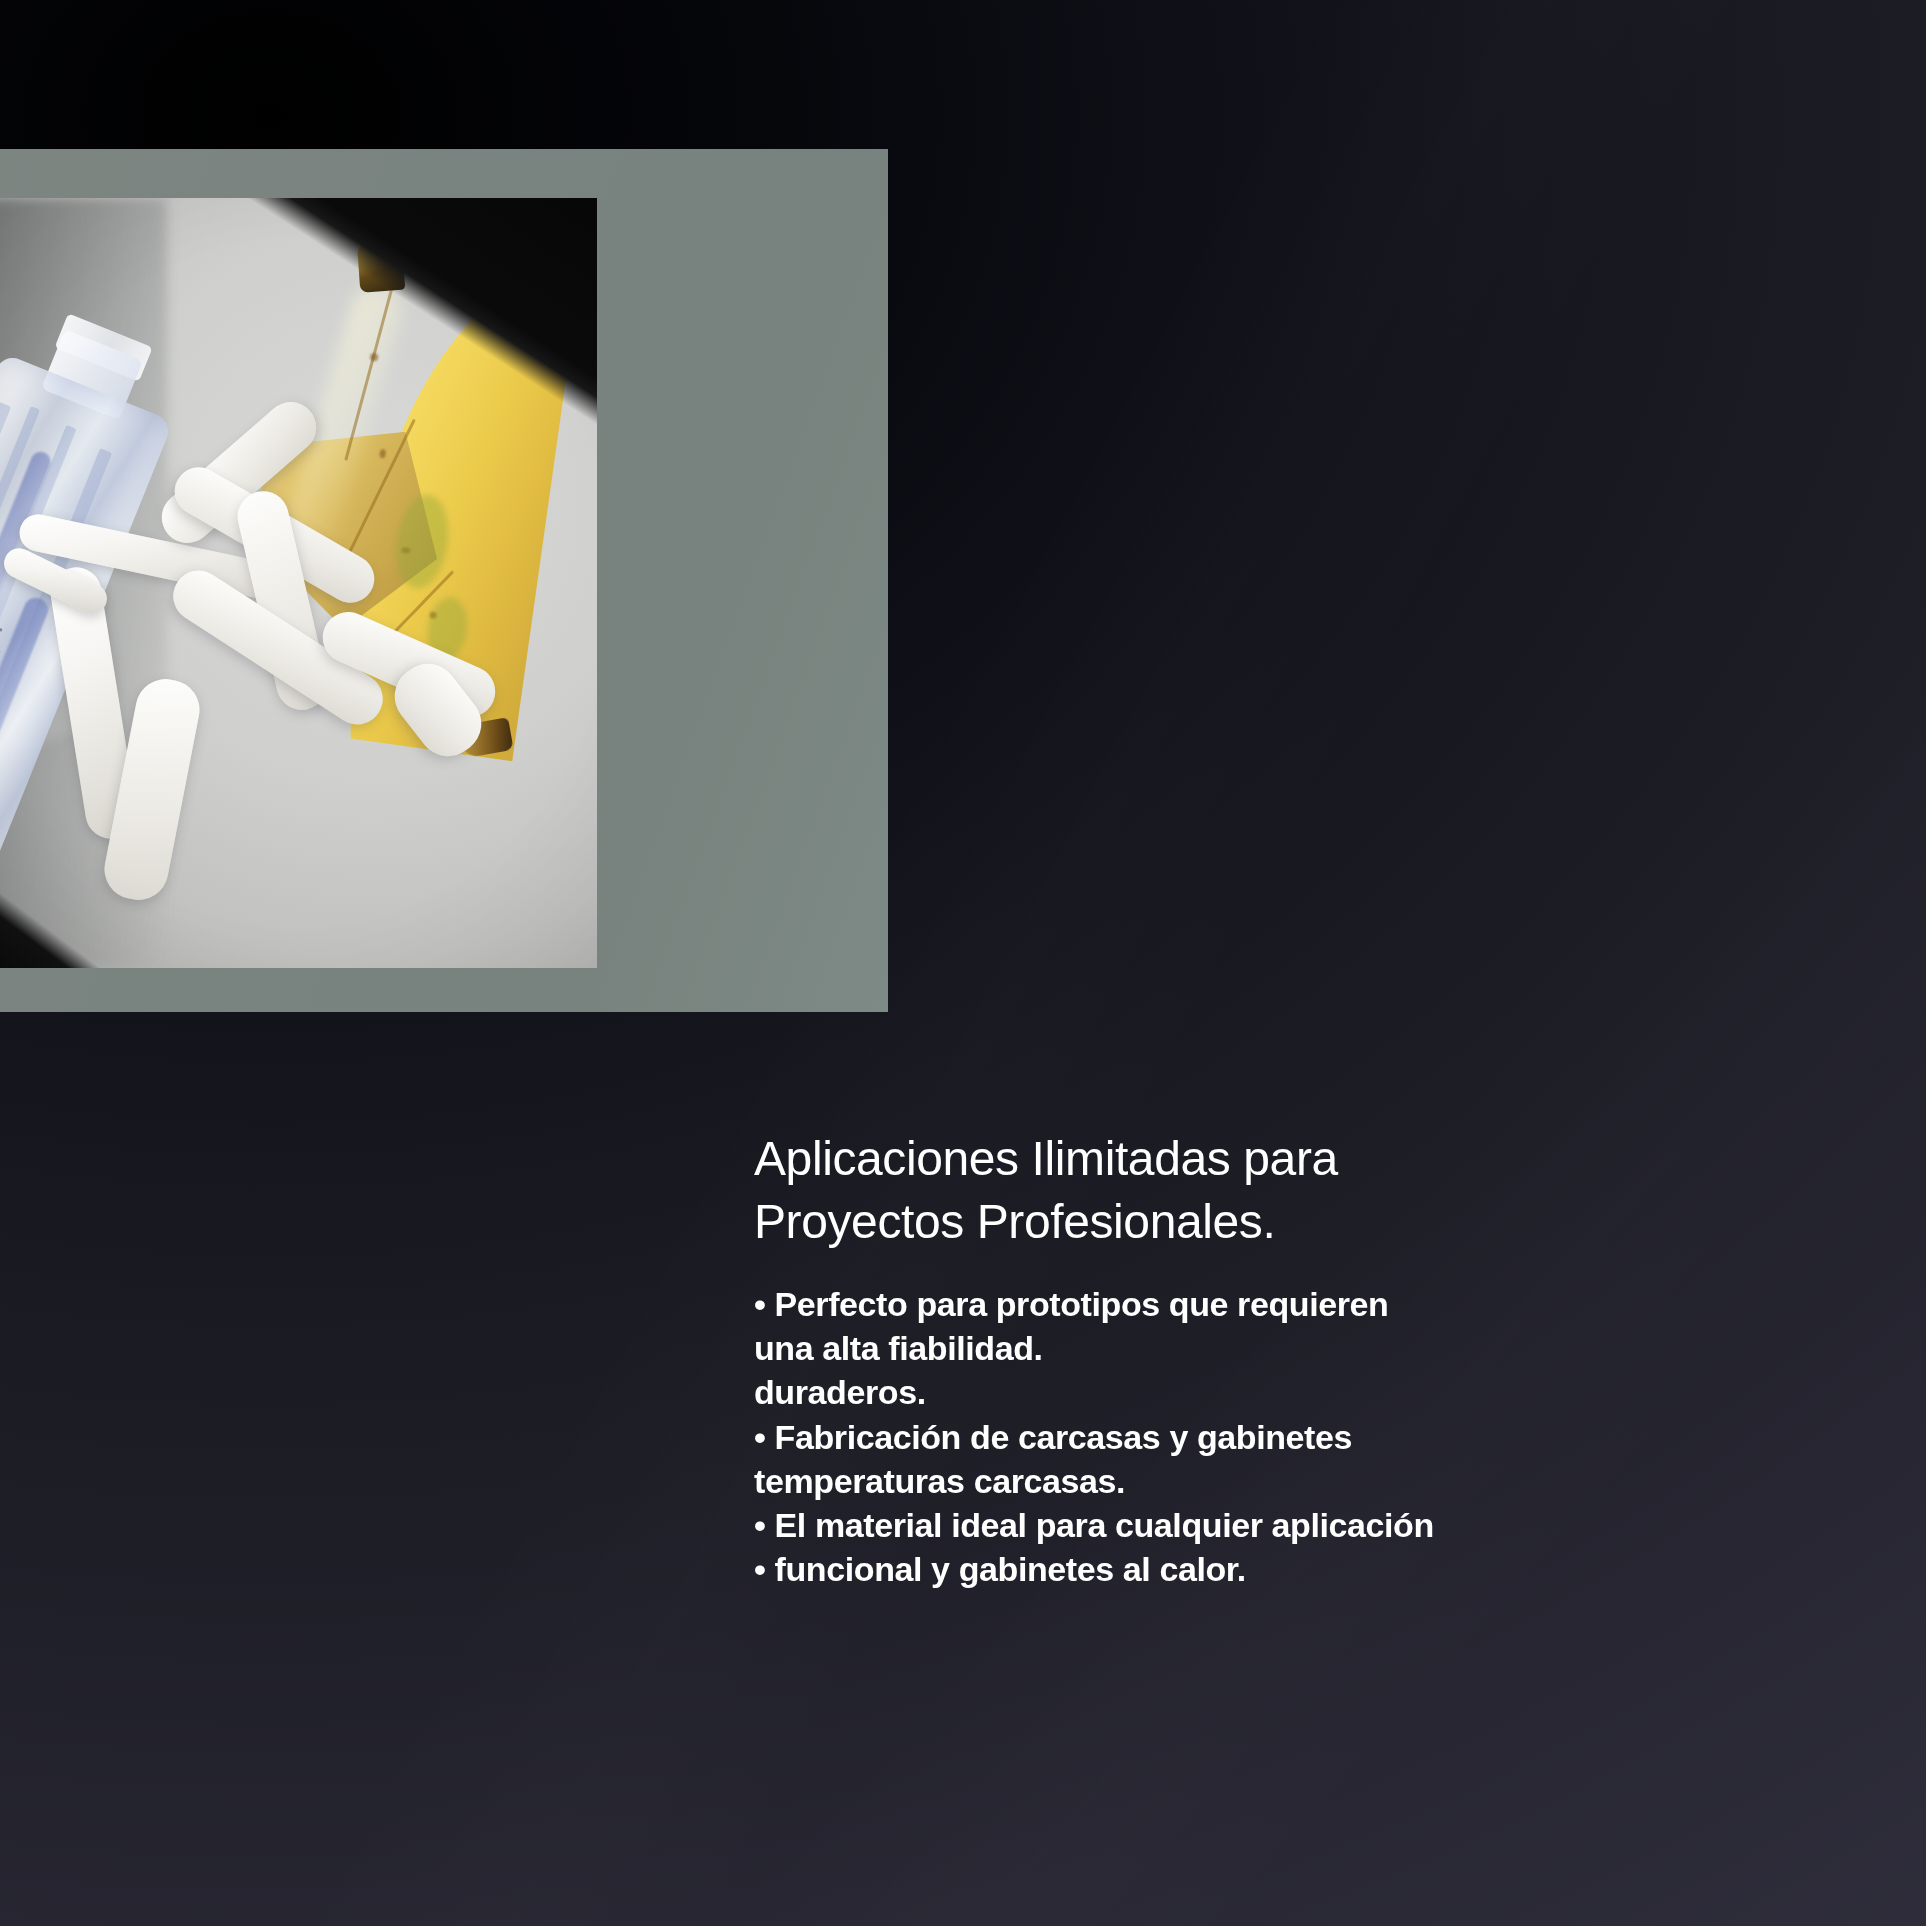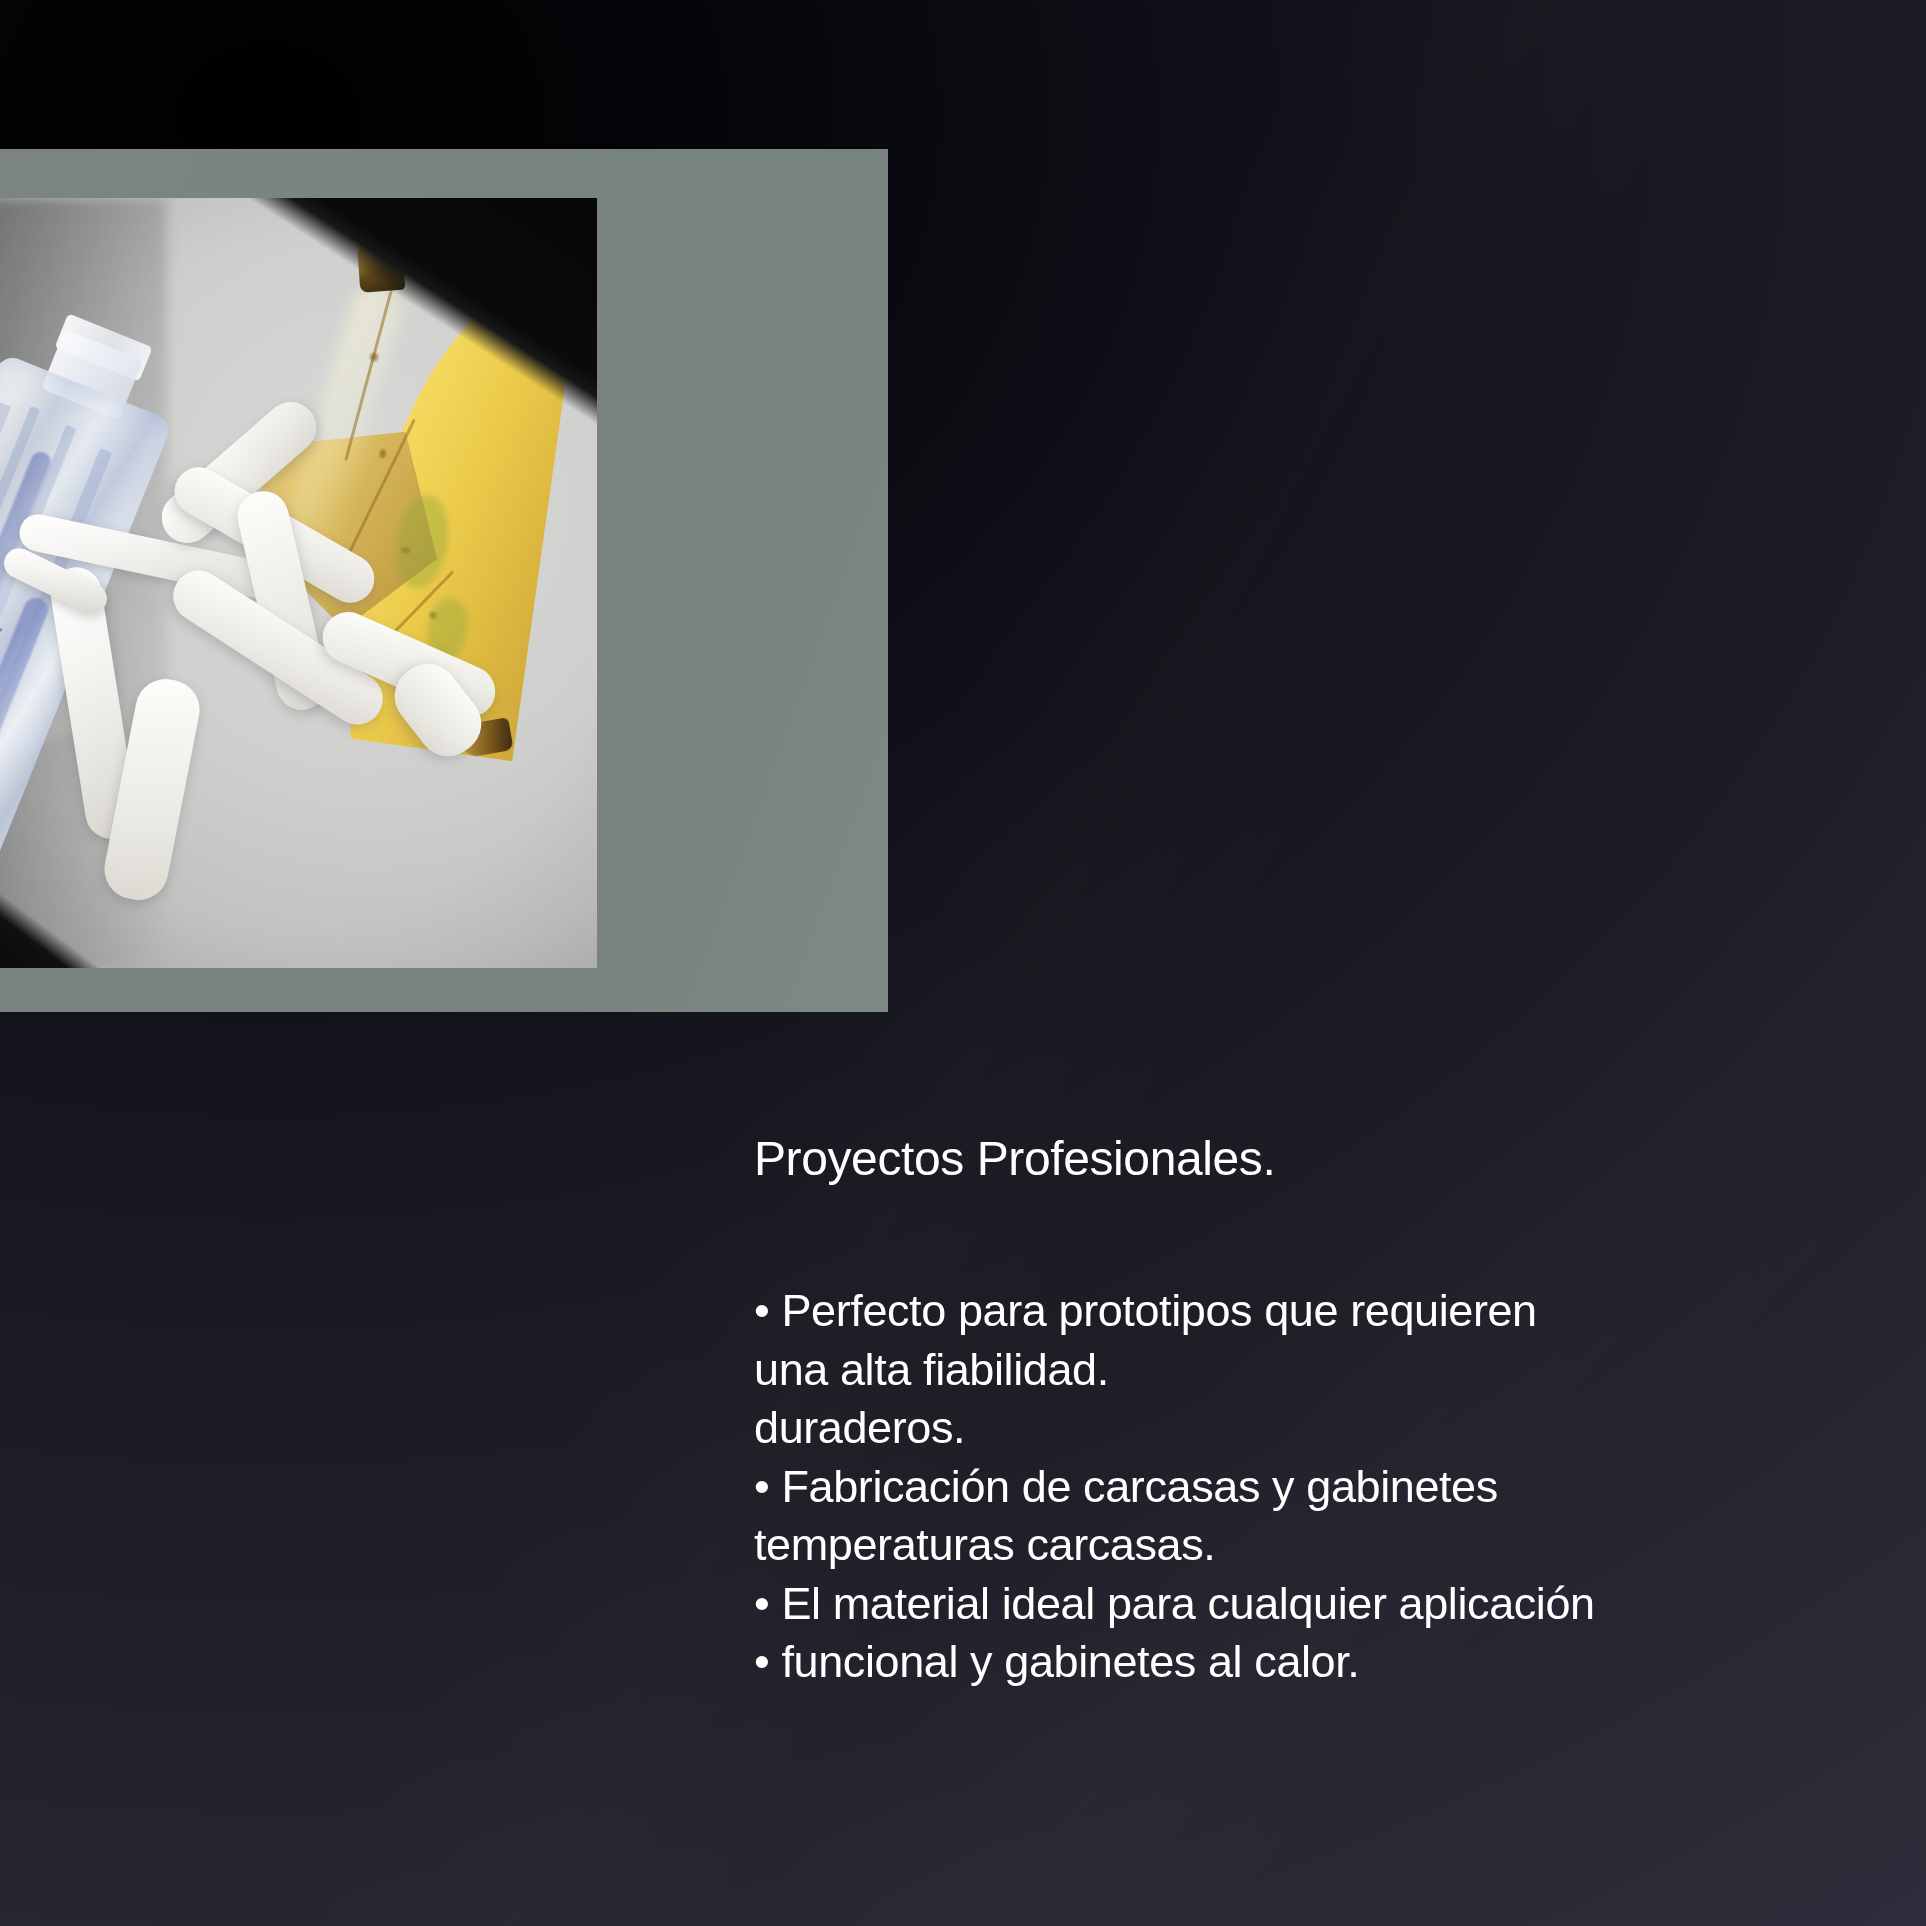--- a/index.html
+++ b/index.html
@@ -312,22 +312,22 @@
     letter-spacing: -0.4px;
   }
   #subtitle .sub-line { display: block; white-space: nowrap; }
 
   #bullets {
     position: absolute;
     left: 754px;
     top: 1282px;
     width: 1079px;
     color: #ffffff;
-    font-size: 45px;
-    font-weight: 400;
+    font-size: 34px;
+    font-weight: 700;
     line-height: 1.30;
     letter-spacing: -0.4px;
   }
   #bullets .bullet-line {
     display: block;
     white-space: nowrap;
   }
 </style>
 </head>
 <body>
@@ -395,20 +395,21 @@
       <div class="fp-band" style="left:-17px;  top:128px; width:111px; height:30px; border-radius:17px; transform:rotate(26deg);"></div>
     </div>
 
     <div id="photo-dark-wedge"></div>
     <div id="photo-dark-wedge-2"></div>
     <div id="photo-vignette"></div>
   </div>
 
 
   <p id="subtitle">
+    <span class="sub-line">Aplicaciones Ilimitadas para</span>
     <span class="sub-line">Proyectos Profesionales.</span>
   </p>
 
   <div id="bullets">
     <span class="bullet-line">• Perfecto para prototipos que requieren</span>
     <span class="bullet-line">una alta fiabilidad.</span>
     <span class="bullet-line">duraderos.</span>
     <span class="bullet-line">• Fabricación de carcasas y gabinetes</span>
     <span class="bullet-line">temperaturas carcasas.</span>
     <span class="bullet-line">• El material ideal para cualquier aplicación</span>

